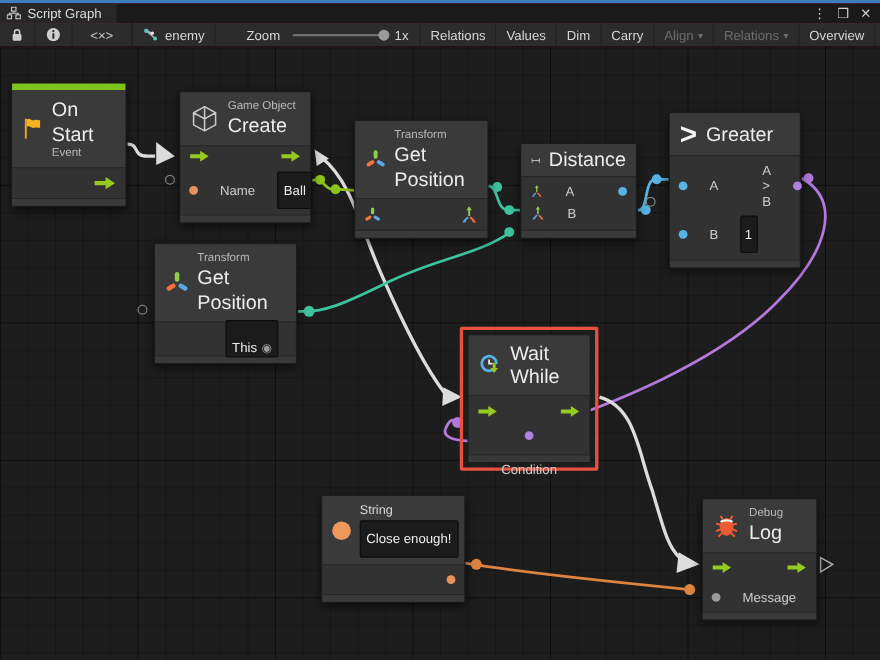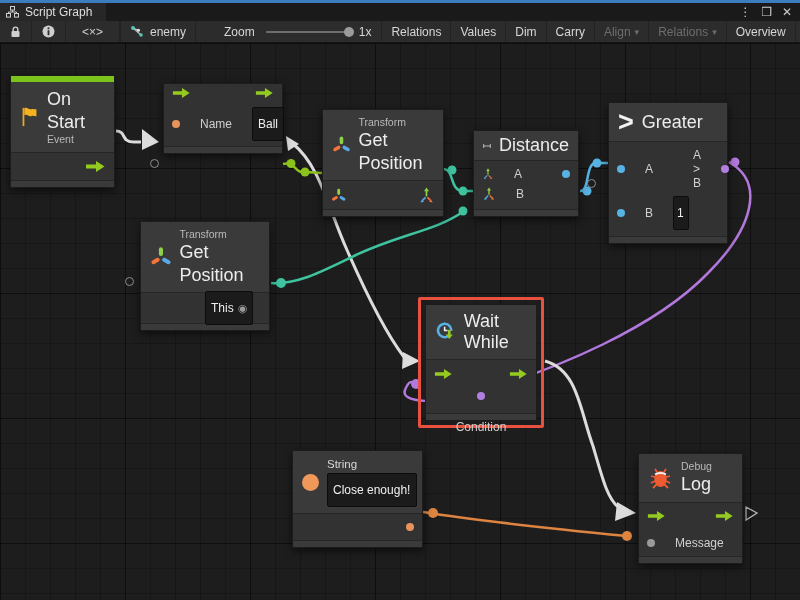--- a/index.html
+++ b/index.html
@@ -63,21 +63,21 @@
   .field { background:#1b1b1b; border:1px solid #0c0c0c; border-radius:2px; color:#efefef;
     font-size:12px; font-family:"Liberation Sans",sans-serif; padding:1px 5px; height:34px; }
   input.field { outline:none; }
   .hollow { position:absolute; width:9px; height:9px; border:1.5px solid #8d8d8d;
     border-radius:50%; }
   .gt-glyph { font-size:27px; font-weight:bold; color:#f2f2f2; line-height:22px; }
   .sel-frame { position:absolute; border:3px solid #e8513f; border-radius:2px; padding:4px; }
   .sel-frame .node { position:relative; left:0; top:0; }
   .lbl { color:#cfcfcf; }
   .bigcircle { width:17px; height:17px; border-radius:50%; background:#f0975a; flex:none; }
-  .thisfield { display:flex; align-items:center; gap:4px; width:64px; justify-content:space-between;margin-left:36px; }
+  .thisfield { display:flex; align-items:flex-end; gap:4px; width:64px; justify-content:space-between;margin-left:36px; }
 </style>
 </head>
 <body>
 
 <div id="app">
 
   <div id="accent"></div>
 
   <div id="tabbar">
     <div id="tab">
@@ -219,20 +219,29 @@
       </div>
       <div class="nrow" style="justify-content:flex-end; height:27px;">
         <svg width="21" height="13" viewBox="0 0 21 13">
           <path d="M1 4.5 h10 V1 l8.5 5.5 -8.5 5.5 V8.5 H1 z" fill="#95cb21"></path>
         </svg>
       </div>
       <div class="nfoot"></div>
     </div>
 
     <div class="node" style="left:163px; top:40px; width:120px;">
+      <div class="nhead">
+        <svg width="26" height="26" viewBox="0 0 26 26">
+          <path d="M13 2 L23 7.5 V18.5 L13 24 L3 18.5 V7.5 Z M13 2 V13 M3 7.5 L13 13 L23 7.5 M13 24 V13" fill="none" stroke="#c9c9c9" stroke-width="1.4" stroke-linejoin="round"></path>
+        </svg>
+        <div class="ntitlecol">
+          <span class="ncat">Game Object</span>
+          <span class="ntitle">Create</span>
+        </div>
+      </div>
       <div class="nrow tight" style="justify-content:space-between;">
         <svg width="19" height="12" viewBox="0 0 21 13">
           <path d="M1 4.5 h10 V1 l8.5 5.5 -8.5 5.5 V8.5 H1 z" fill="#95cb21"></path>
           </svg>
         <svg width="19" height="12" viewBox="0 0 21 13">
           <path d="M1 4.5 h10 V1 l8.5 5.5 -8.5 5.5 V8.5 H1 z" fill="#95cb21"></path>
           </svg>
       </div>
       <div class="nrow">
         <span class="dot orange"></span>

